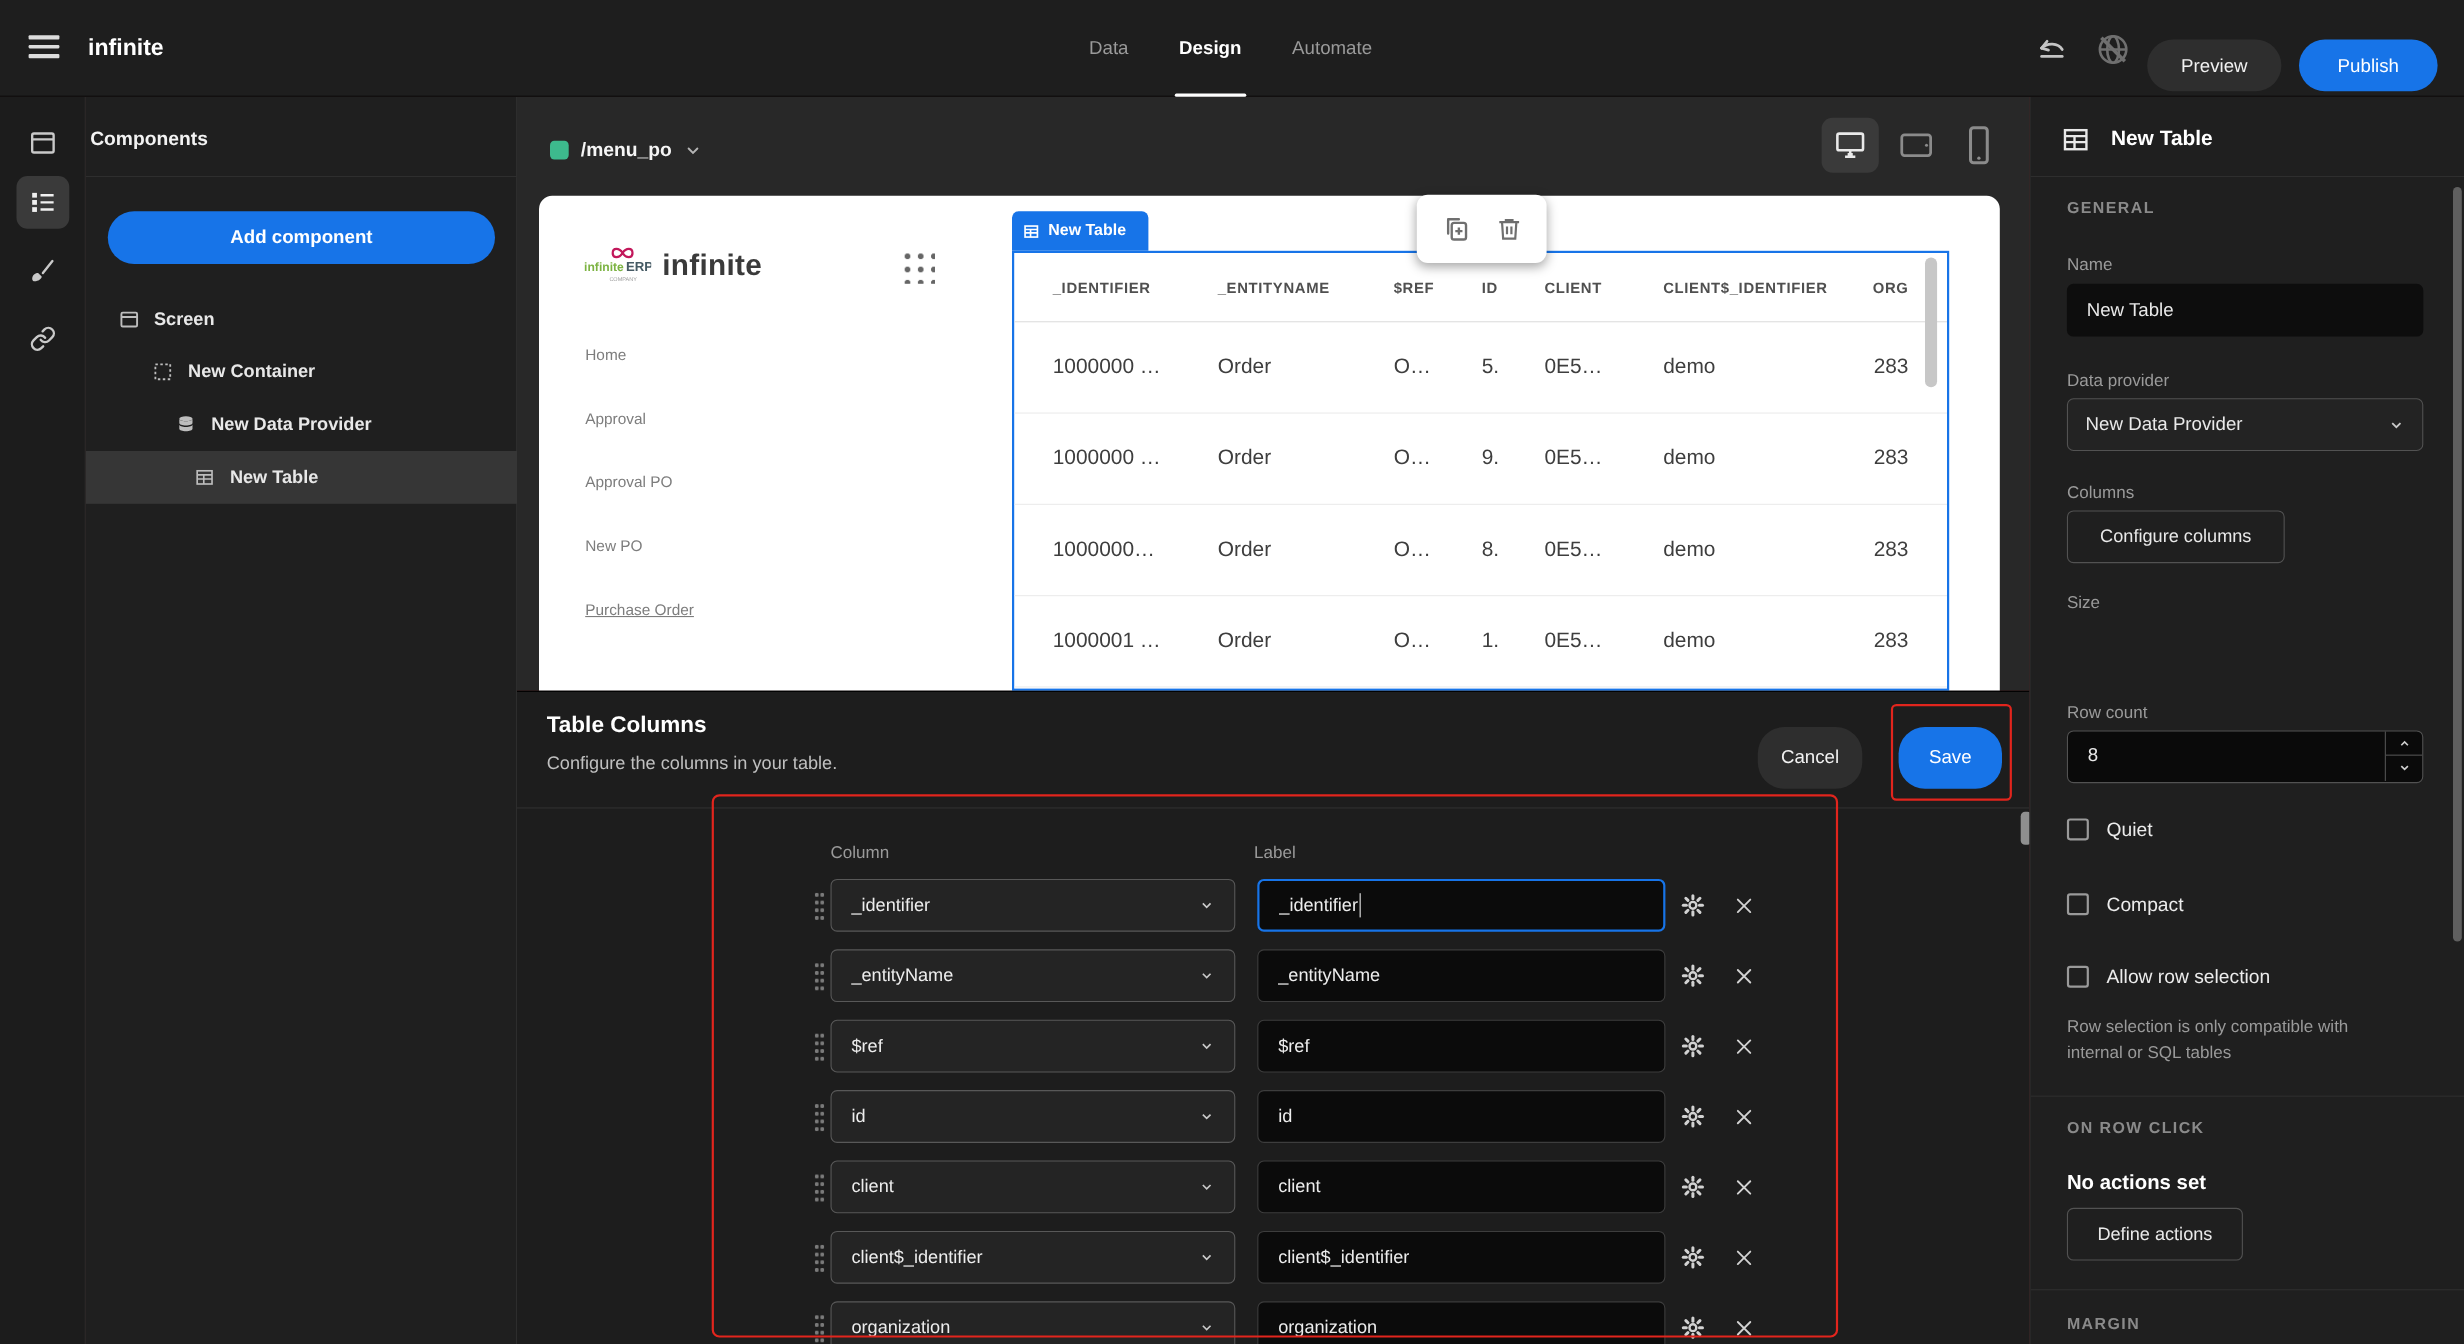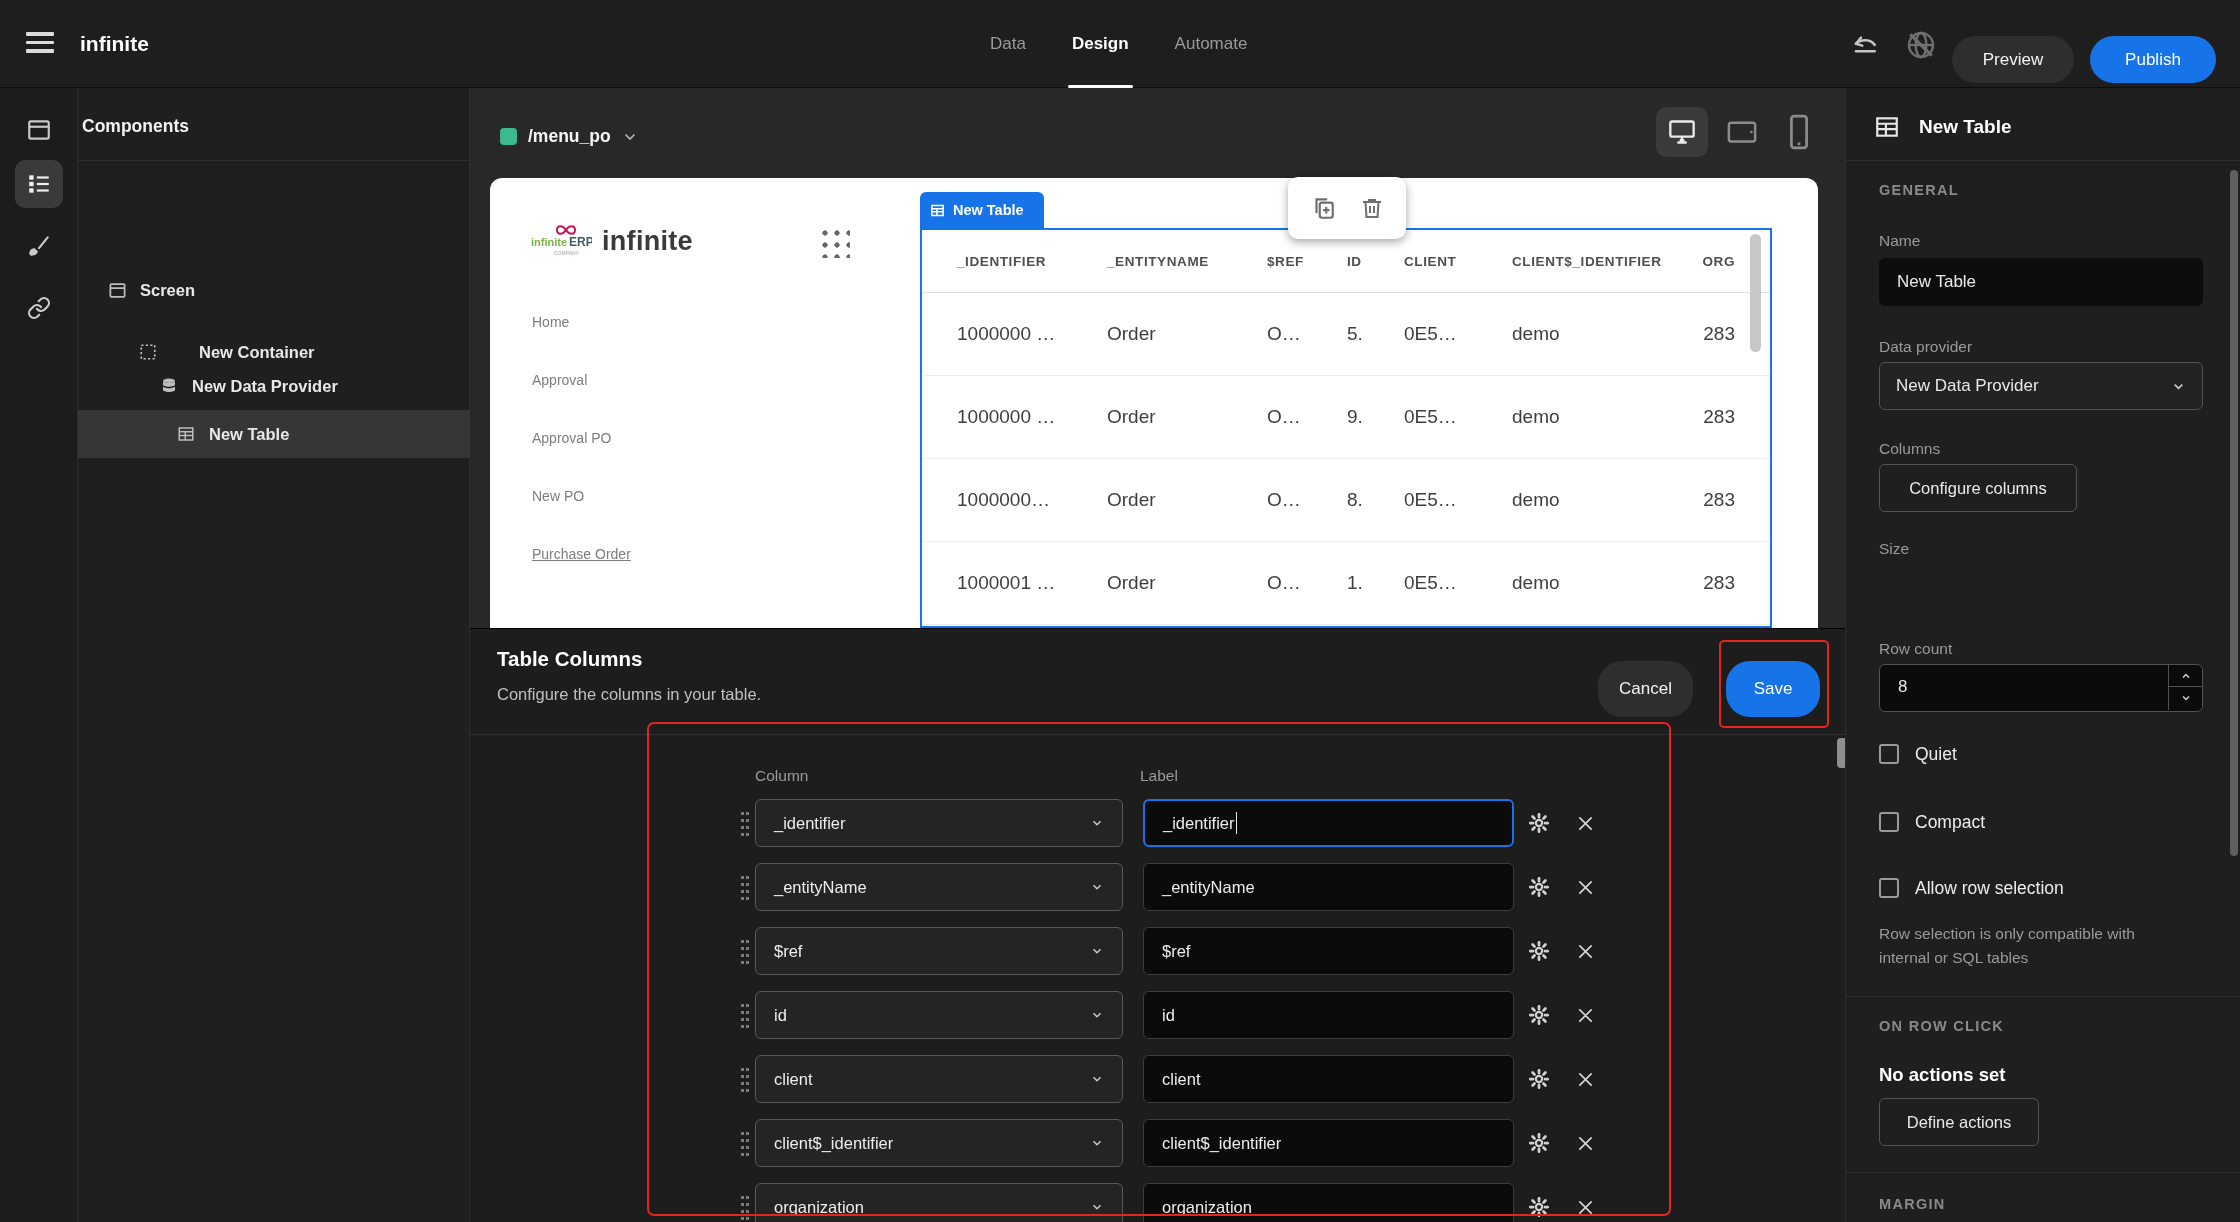--- a/index.html
+++ b/index.html
@@ -163,31 +163,32 @@
       <svg width="24" height="24" viewBox="0 0 24 24" fill="none" stroke="currentColor" stroke-width="2.2" stroke-linecap="round">
         <path d="M10 13a5 5 0 0 0 7.54.54l3-3a5 5 0 0 0-7.07-7.07l-1.72 1.71"></path>
         <path d="M14 11a5 5 0 0 0-7.54-.54l-3 3a5 5 0 0 0 7.07 7.07l1.71-1.71"></path>
       </svg>
     </div>
   </aside>
 
   <aside id="components" class="abs">
     <div class="abs panel-title" style="left:4px; top:28px;">Components</div>
     <div class="hdiv" style="left:0; top:72px; width:392px;"></div>
+    <div class="abs add-btn" style="left:20px; top:104px; width:352px; height:48px;">Add component</div>
 
     <div class="tree-row" style="top:178px;">
       <span class="ticon" style="margin-left:29px;">
         <svg width="19" height="19" viewBox="0 0 24 24" fill="none" stroke="currentColor" stroke-width="2.2">
             <rect x="3" y="4" width="18" height="16" rx="1.5"></rect>
             <path d="M3 9 h18"></path>
           </svg>
       </span>
         <span>Screen</span>
     </div>
-    <div class="tree-row" style="top:240px;gap:28px;">
+    <div class="tree-row" style="top:226px;">
       <span class="ticon" style="margin-left:60px;">
         <svg width="18" height="18" viewBox="0 0 24 24" fill="none" stroke="currentColor" stroke-width="2.2" stroke-dasharray="3 3">
             <rect x="3" y="3" width="18" height="18"></rect>
           </svg>
       </span>
         <span>New Container</span>
     </div>
     <div class="tree-row" style="top:274px;">
       <span class="ticon" style="margin-left:81px;">
         <svg width="18" height="18" viewBox="0 0 24 24" fill="currentColor">

